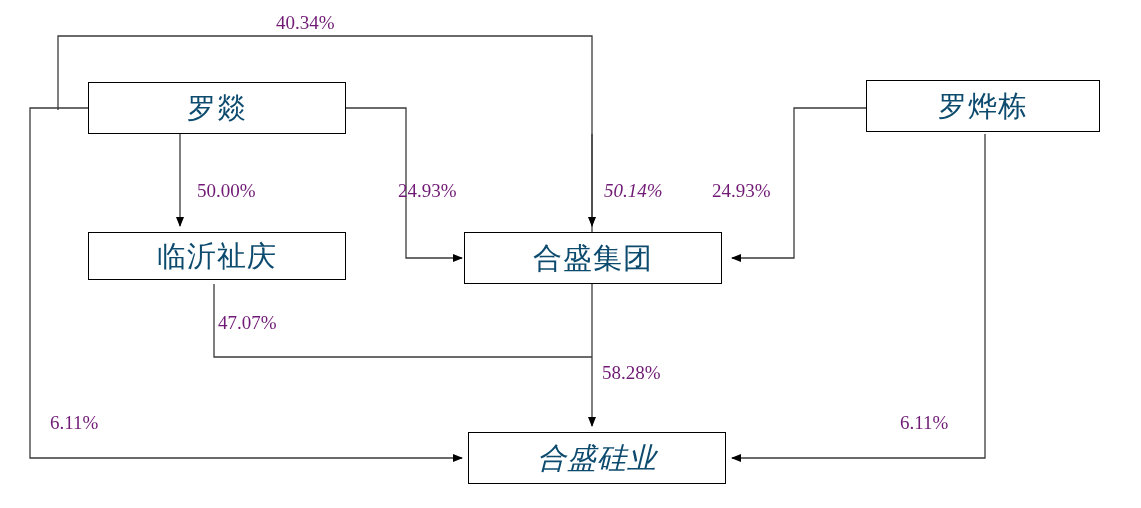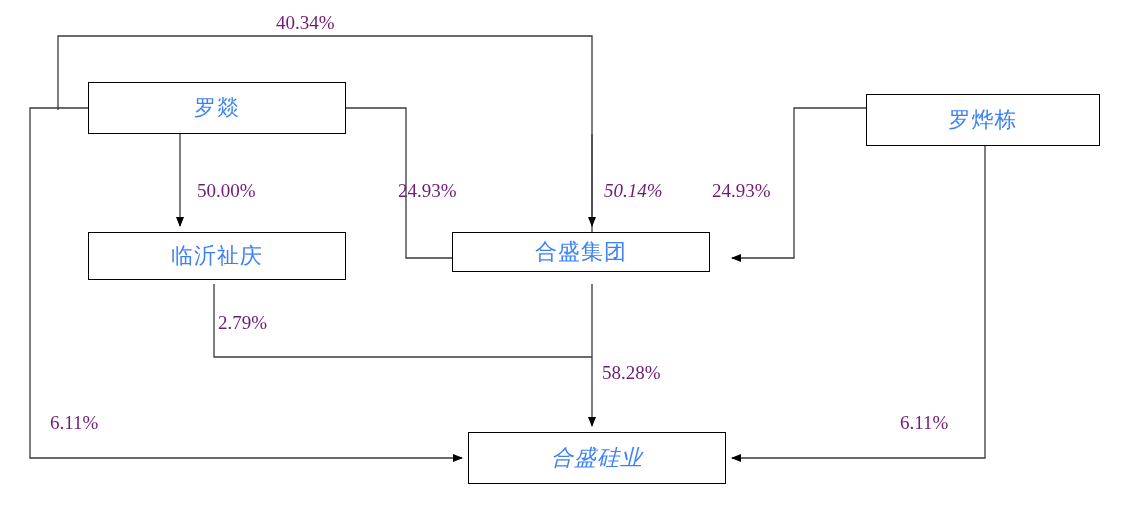--- a/index.html
+++ b/index.html
@@ -25,23 +25,23 @@
     height: 508px;
   }
   .node-box {
     position: absolute;
     box-sizing: border-box;
     border: 1.6px solid #000000;
     background: #ffffff;
     display: flex;
     align-items: center;
     justify-content: center;
-    font-size: 22px;
+    font-size: 29px;
     line-height: 1;
-    color: #3b82f6;
+    color: #0c4a6e;
     letter-spacing: 1px;
     font-family: "Liberation Serif", "DejaVu Serif", serif;
   }
   .edge-label {
     position: absolute;
     font-size: 19px;
     color: #701a75;
     white-space: nowrap;
     font-family: "Liberation Serif", "DejaVu Serif", serif;
   }
@@ -83,47 +83,47 @@
     <path class="link-line" d="M 88,108 L 30,108 L 30,458 L 462,458" marker-end="url(#arrow)"></path>
 
     <path class="link-line" d="M 985,134 L 985,458 L 732,458" marker-end="url(#arrow)"></path>
   </svg>
 
   <div class="node-box" style="left:88px; top:82px; width:258px; height:52px;">
     <span>罗燚</span>
   </div>
 
 
-  <div class="node-box" style="left:866px; top:94px; width:234px; height:52px;">
+  <div class="node-box" style="left:866px; top:80px; width:234px; height:52px;">
     <span>罗烨栋</span>
   </div>
 
   <div class="node-box" style="left:88px; top:232px; width:258px; height:48px;">
     <span>临沂祉庆</span>
   </div>
 
-  <div class="node-box" style="left:452px; top:232px; width:258px; height:40px;">
+  <div class="node-box" style="left:464px; top:232px; width:258px; height:52px;">
     <span>合盛集团</span>
   </div>
 
   <div class="node-box" style="left:468px; top:432px; width:258px; height:52px;font-style:italic;">
     <span>合盛硅业</span>
   </div>
 
   <div class="edge-label" style="left:276px; top:12px;">40.34%</div>
 
   <div class="edge-label" style="left:197px; top:180px;">50.00%</div>
 
   <div class="edge-label" style="left:398px; top:180px;">24.93%</div>
 
   <div class="edge-label" style="left:604px; top:180px;font-style:italic;">50.14%</div>
 
   <div class="edge-label" style="left:712px; top:180px;">24.93%</div>
 
-  <div class="edge-label" style="left:218px; top:312px;">2.79%</div>
+  <div class="edge-label" style="left:218px; top:312px;">47.07%</div>
 
   <div class="edge-label" style="left:602px; top:362px;">58.28%</div>
 
   <div class="edge-label" style="left:50px; top:412px;">6.11%</div>
 
   <div class="edge-label" style="left:900px; top:412px;">6.11%</div>
 
 </div>
 
 </body></html>

